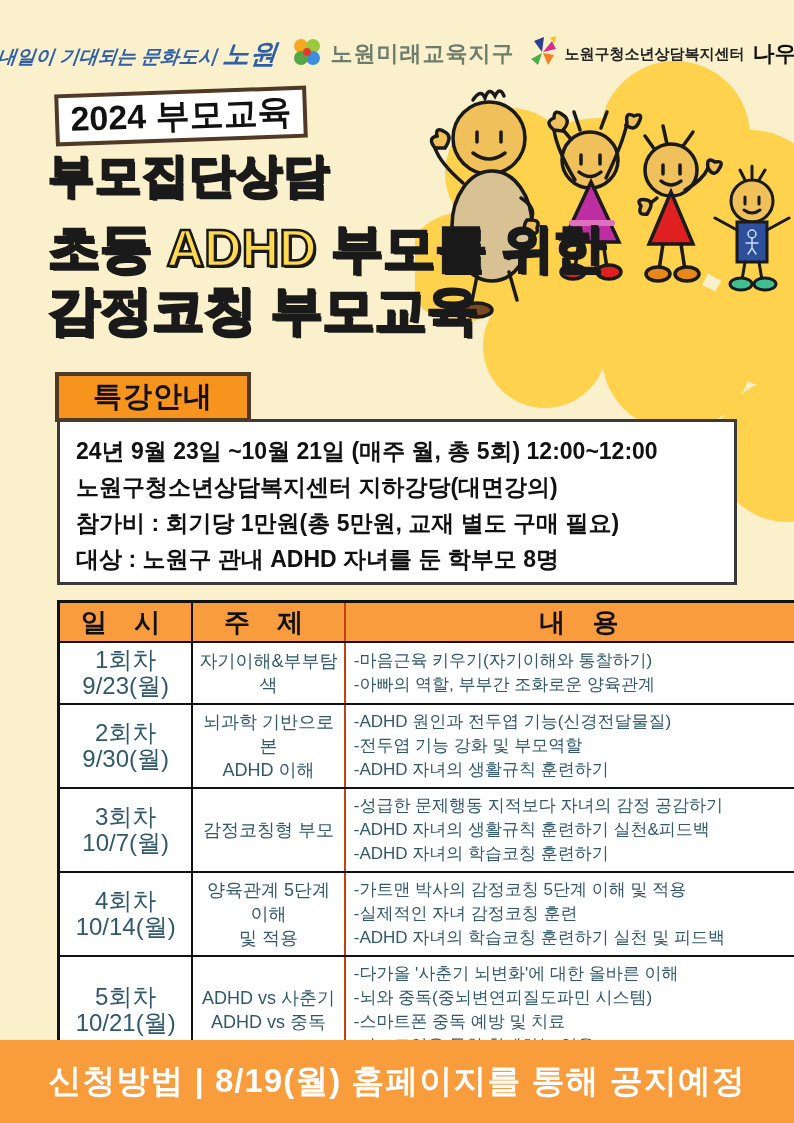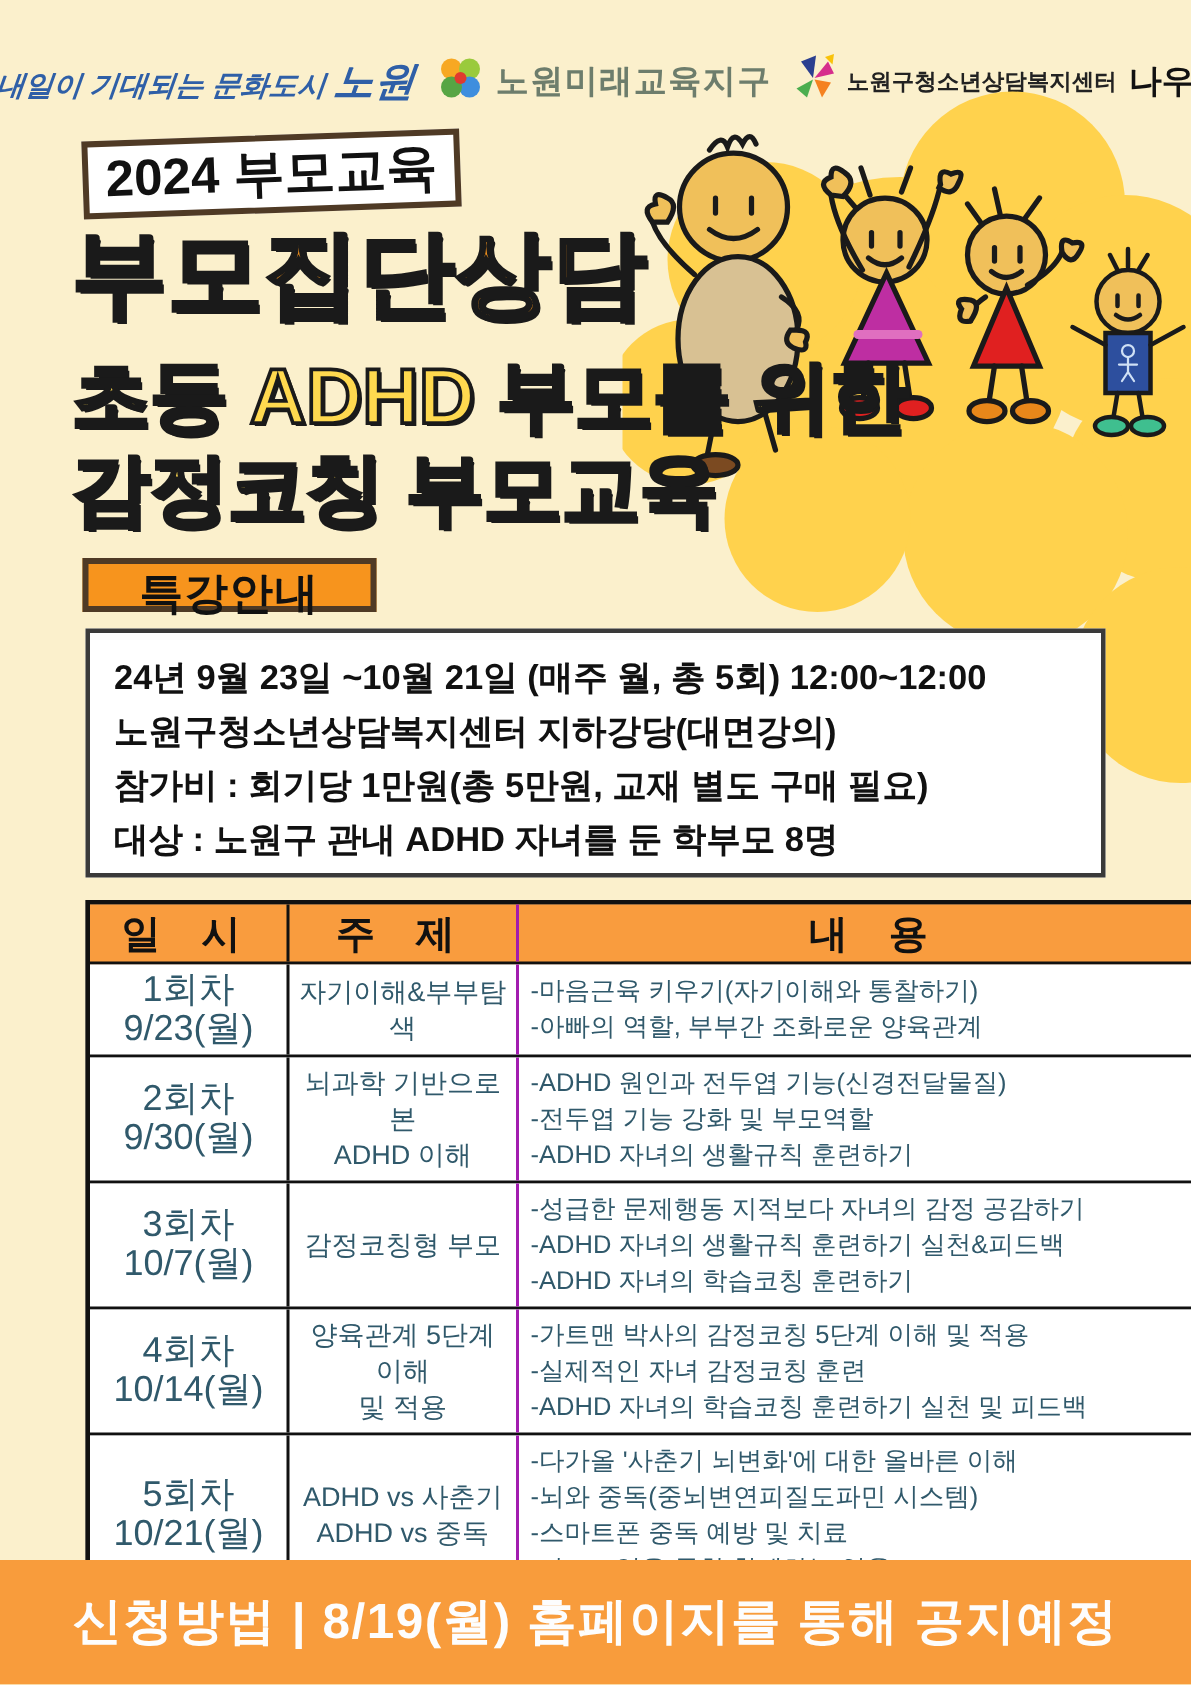--- a/index.html
+++ b/index.html
@@ -31,34 +31,34 @@
     position:absolute; left:55px; top:90px; width:252px; height:52px; z-index:3;
     background:#FFFFFF; border:4px solid #4F3A25;
     display:flex; align-items:center; justify-content:center;
     transform:rotate(-2deg);
     font-weight:bold; font-size:34px; color:#111;
   }
   
   .titles { position:absolute; left:48px; top:152px; z-index:2; line-height:1; }
   .title-line { font-weight:bold; white-space:nowrap; }
   .title-1 {
-    font-size:63px; color:#F7941D; letter-spacing:1px;
+    font-size:46px; color:#F7941D; letter-spacing:1px;
     -webkit-text-stroke:2.5px #1A1A1A; text-shadow:2px 2px 0 #1a1a1a;
   }
   .title-2, .title-3 {
     font-size:52px; color:#FFD94F; letter-spacing:0;
     -webkit-text-stroke:2.5px #1A1A1A; text-shadow:2px 2px 0 #1a1a1a;
   }
   .title-2 { margin-top:24px; }
   .title-3 { margin-top:10px; }
   
   .notice-tab {
-    position:absolute; left:55px; top:372px; width:196px; height:36px; z-index:4;
+    position:absolute; left:55px; top:372px; width:196px; height:50px; z-index:4;
     background:#F7941D; border:4px solid #4F3A25;
-    display:flex; align-items:flex-start; justify-content:center;
+    display:flex; align-items:center; justify-content:center;
     font-weight:bold; font-size:29px; color:#111; letter-spacing:1px;
   }
   .notice-box {
     position:absolute; left:57px; top:419px; width:680px; height:166px; z-index:2;
     background:#FFFFFF; border:3px solid #3A3A3A;
     padding:11px 16px;
   }
   .notice-line {
     font-weight:bold; font-size:23px; color:#111; line-height:36px; white-space:nowrap;
   }
@@ -66,21 +66,21 @@
   .schedule {
     position:absolute; left:57px; top:600px; width:768px; z-index:2;
     border:3px solid #111; background:#737373;
   }
   .thead { display:flex; background:#F99C3E; border-bottom:2px solid #111; }
   .th {
     display:flex; align-items:center; justify-content:center;
     height:38px; font-weight:bold; font-size:26px; color:#111; letter-spacing:10px;
   }
   .c1 { width:17.5%; border-right:2px solid #111; }
-  .c2 { width:20%;   border-right:2px solid #a21caf; }
+  .c2 { width:20%;   border-right:2px solid #c2410c; }
   .c3 { width:62.5%; }
   .trow { display:flex; border-bottom:2px solid #111; background:#fff; }
   .trow:last-child { border-bottom:none; }
   .cell { display:flex; flex-direction:column; justify-content:center; color:#30596B; }
   .cell.c1 { align-items:center; text-align:center; font-size:24px; line-height:26px; padding:4px 2px; }
   .cell.c2 { align-items:center; text-align:center; font-size:18px; line-height:24px; padding:4px 4px; }
   .cell.c3 { align-items:flex-start; text-align:left; font-size:17px; line-height:24px; padding:5px 8px; font-weight:500;}
   
   .footer {
     position:absolute; left:0; top:1040px; width:794px; height:83px; z-index:2;

